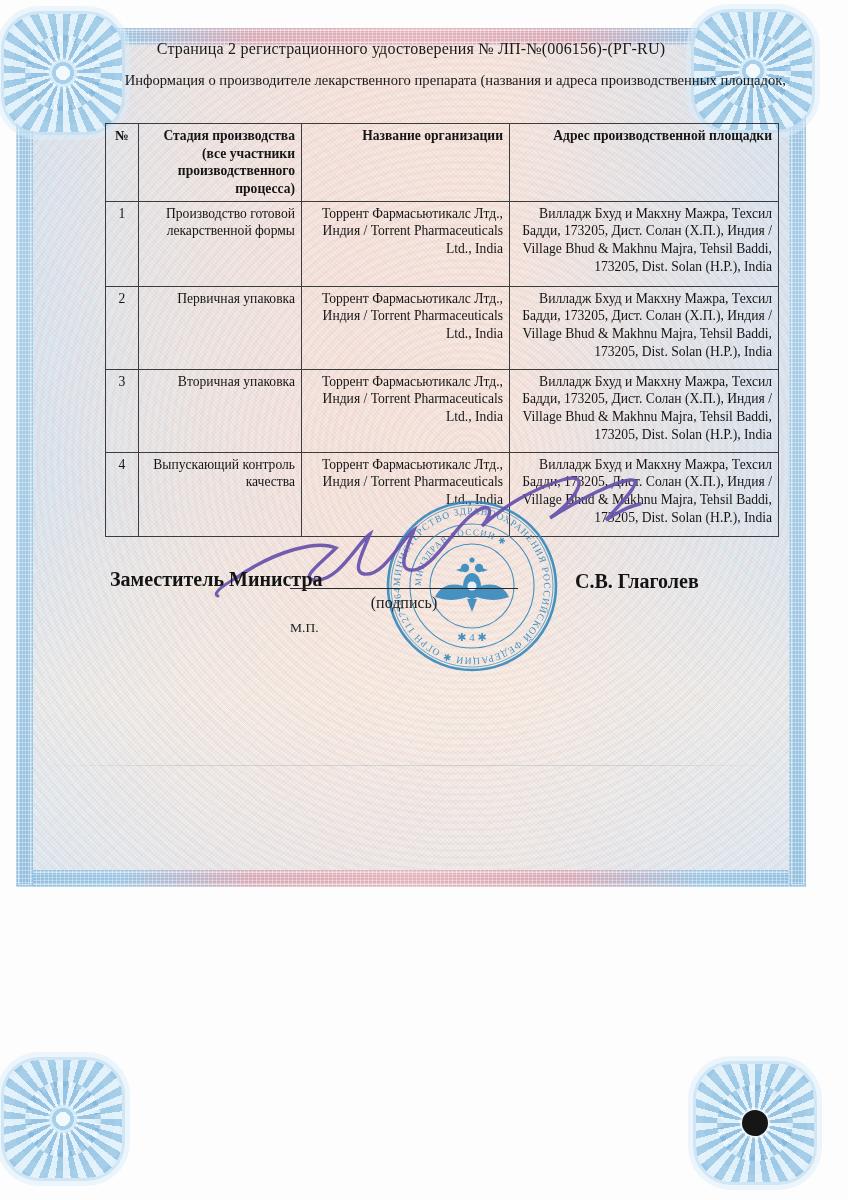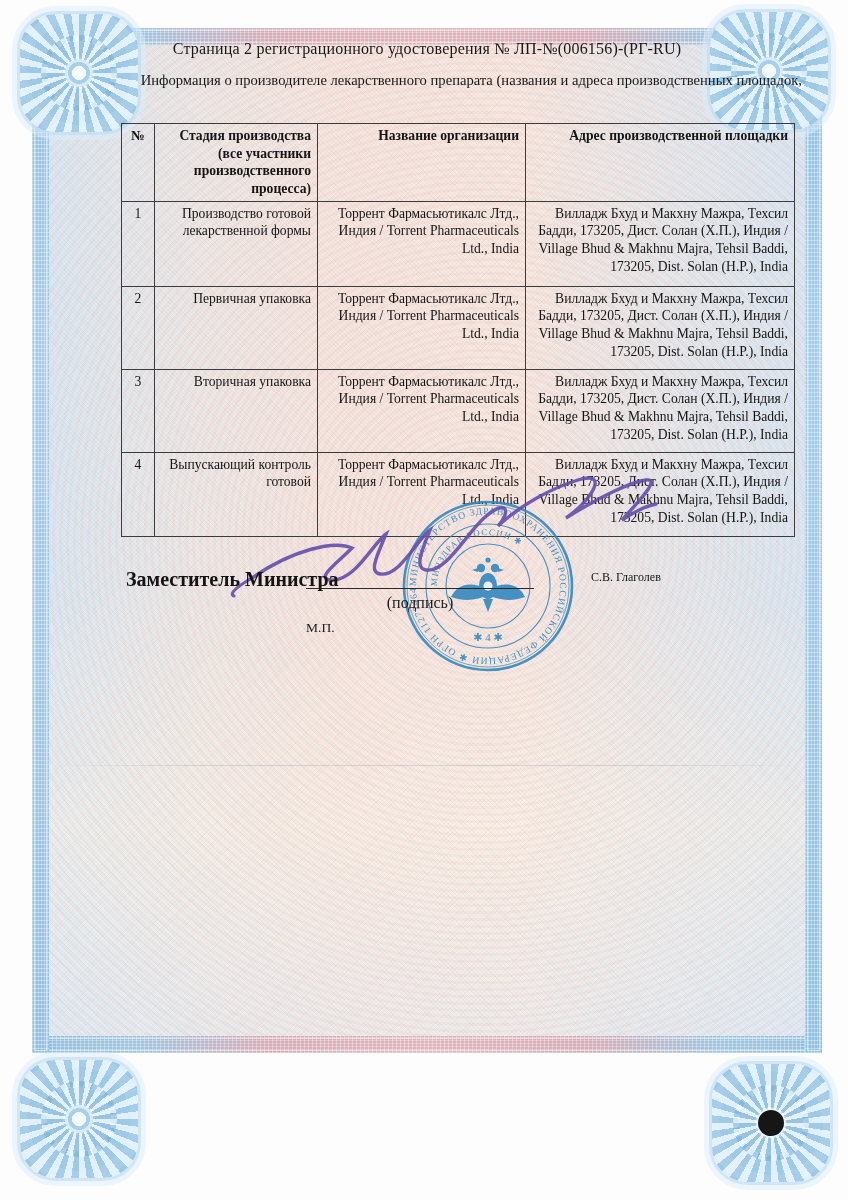--- a/index.html
+++ b/index.html
@@ -1,21 +1,21 @@
 <!DOCTYPE html>
 <html><head>
 <meta charset="utf-8">
 <style>
   * { margin:0; padding:0; box-sizing:border-box; }
   html,body { width:848px; height:1200px; background:#ffffff; font-family:"Liberation Serif","DejaVu Serif",serif; }
   #stage { position:relative; width:848px; height:1200px; background:#fdfdfd; overflow:hidden; }
 
   
   .cert {
-    position:absolute; left:32px; top:28px; width:790px; height:1025px;
+    position:absolute; left:16px; top:28px; width:790px; height:859px;
     background:
       repeating-radial-gradient(circle at 57% 50%, rgba(233,165,152,0.10) 0 3px, rgba(255,255,255,0) 3px 7px),
       repeating-linear-gradient(45deg, rgba(140,180,215,0.10) 0 1px, rgba(255,255,255,0) 1px 3px),
       repeating-linear-gradient(-45deg, rgba(231,166,155,0.10) 0 1px, rgba(255,255,255,0) 1px 3px),
       linear-gradient(180deg, rgba(255,255,255,0) 0 55%, rgba(251,246,235,0.5) 78%, rgba(228,241,250,0.45) 100%),
       linear-gradient(90deg, #d9e9f5 0%, #eee9e6 22%, #f7e7e0 40%, #f8e9e1 62%, #e7e9ec 80%, #d9e9f5 100%);
   }
 
   
   .bbar { position:absolute; }
@@ -60,21 +60,21 @@
   table.man th, table.man td { border:1px solid #3c3c3c; vertical-align:top; font-size:13.6px; line-height:1.3; color:#151515; padding:3px 6px 3px 8px; text-align:right; }
   table.man th { font-weight:bold; }
   table.man td.num, table.man th.num { text-align:center; padding-left:2px; padding-right:2px; }
   table.man tr.hd { height:69px; }
   table.man tr.r1 { height:85px; } table.man tr.r2 { height:83px; }
   table.man tr.r3 { height:83px; } table.man tr.r4 { height:84px; }
   td.addr { padding-left:10px; }
 
   
   .sig-left { position:absolute; left:94px; top:540px; font-size:20px; font-weight:bold; color:#141414; }
-  .sig-right { position:absolute; left:559px; top:542px; font-size:12px; font-weight:normal; color:#141414; }
+  .sig-right { position:absolute; left:559px; top:542px; font-size:20px; font-weight:bold; color:#141414; }
   .sig-line { position:absolute; left:274px; top:560px; width:228px; border-top:1.5px solid #2a2a2a; }
   .sig-caption { position:absolute; left:274px; top:566px; width:228px; text-align:center; font-size:16px; color:#202020; }
   .sig-mp { position:absolute; left:274px; top:592px; width:228px; font-size:13.5px; color:#202020; }
 
   .stamp-box { position:absolute; left:368px; top:470px; width:176px; height:176px; opacity:0.88; }
   .autograph { position:absolute; left:190px; top:438px; width:470px; height:160px; }
 
   .crease { position:absolute; left:20px; right:20px; top:737px; height:1px; background:linear-gradient(90deg, rgba(160,170,175,0), rgba(150,165,175,0.35) 20% 80%, rgba(160,170,175,0)); }
 </style>
 </head>
@@ -126,21 +126,21 @@
         <td class="addr">Вилладж Бхуд и Макхну Мажра, Техсил Бадди, 173205, Дист. Солан (Х.П.), Индия / Village Bhud &amp; Makhnu Majra, Tehsil Baddi, 173205, Dist. Solan (H.P.), India</td>
       </tr>
       <tr class="r3">
         <td class="num">3</td>
         <td>Вторичная упаковка</td>
         <td>Торрент Фармасьютикалс Лтд., Индия / Torrent Pharmaceuticals Ltd., India</td>
         <td class="addr">Вилладж Бхуд и Макхну Мажра, Техсил Бадди, 173205, Дист. Солан (Х.П.), Индия / Village Bhud &amp; Makhnu Majra, Tehsil Baddi, 173205, Dist. Solan (H.P.), India</td>
       </tr>
       <tr class="r4">
         <td class="num">4</td>
-        <td>Выпускающий контроль готовой</td>
+        <td>Выпускающий контроль качества</td>
         <td>Торрент Фармасьютикалс Лтд., Индия / Torrent Pharmaceuticals Ltd., India</td>
         <td class="addr">Вилладж Бхуд и Макхну Мажра, Техсил Бадди, 173205, Дист. Солан (Х.П.), Индия / Village Bhud &amp; Makhnu Majra, Tehsil Baddi, 173205, Dist. Solan (H.P.), India</td>
       </tr>
     </tbody>
       </table>
 
     <div class="stamp-box">
       <svg width="176" height="176" viewBox="0 0 176 176">
         <defs>
           <path id="arc-outer" d="M 16,88 A 72,72 0 1 1 16,88.01" fill="none"></path>

